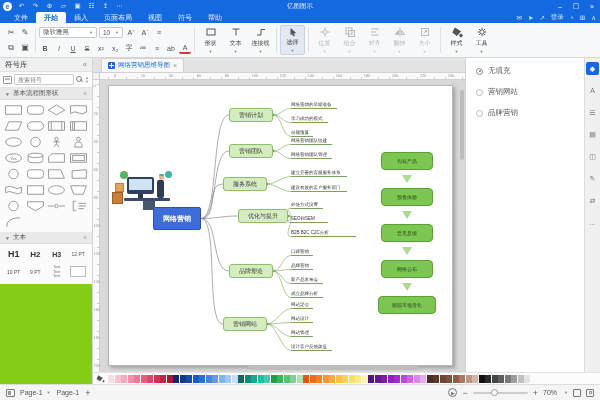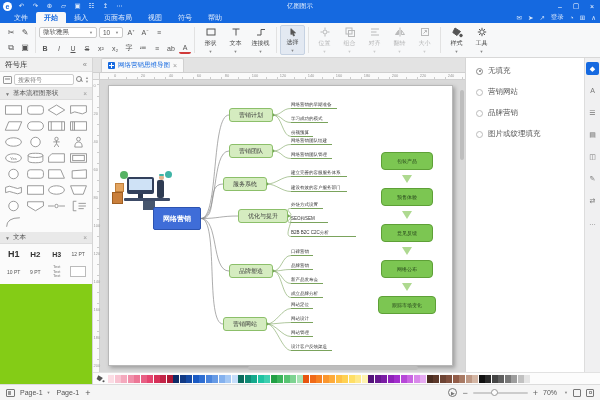--- a/index.html
+++ b/index.html
@@ -655,24 +655,20 @@
           <span class="radio sel"></span>
           <span class="radio-label">无填充</span>
         </div>
         <div class="radio-row">
           <span class="radio"></span>
           <span class="radio-label">营销网站</span>
         </div>
         <div class="radio-row">
           <span class="radio"></span>
           <span class="radio-label">品牌营销</span>
-        </div>
-        <div class="radio-row">
-          <span class="radio"></span>
-          <span class="radio-label">图片或纹理填充</span>
         </div>
       </div>
   </div>
 
   <div class="strip" id="strip">
       <span class="strip-ic active">◆</span>
       <span class="strip-ic">A</span>
       <span class="strip-ic">☰</span>
       <span class="strip-ic">▤</span>
       <span class="strip-ic">◫</span>

